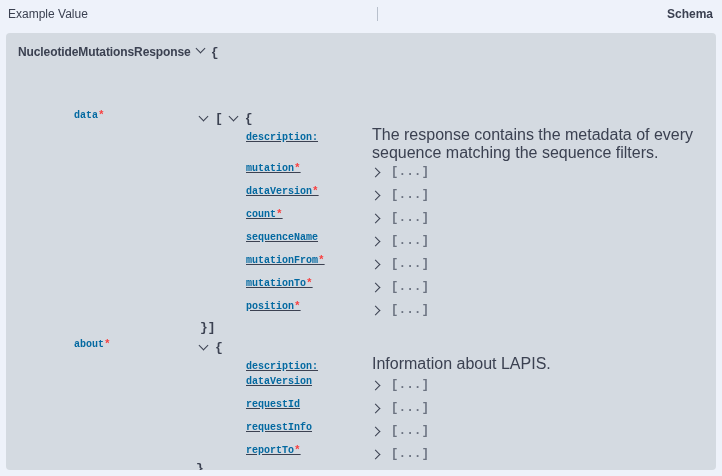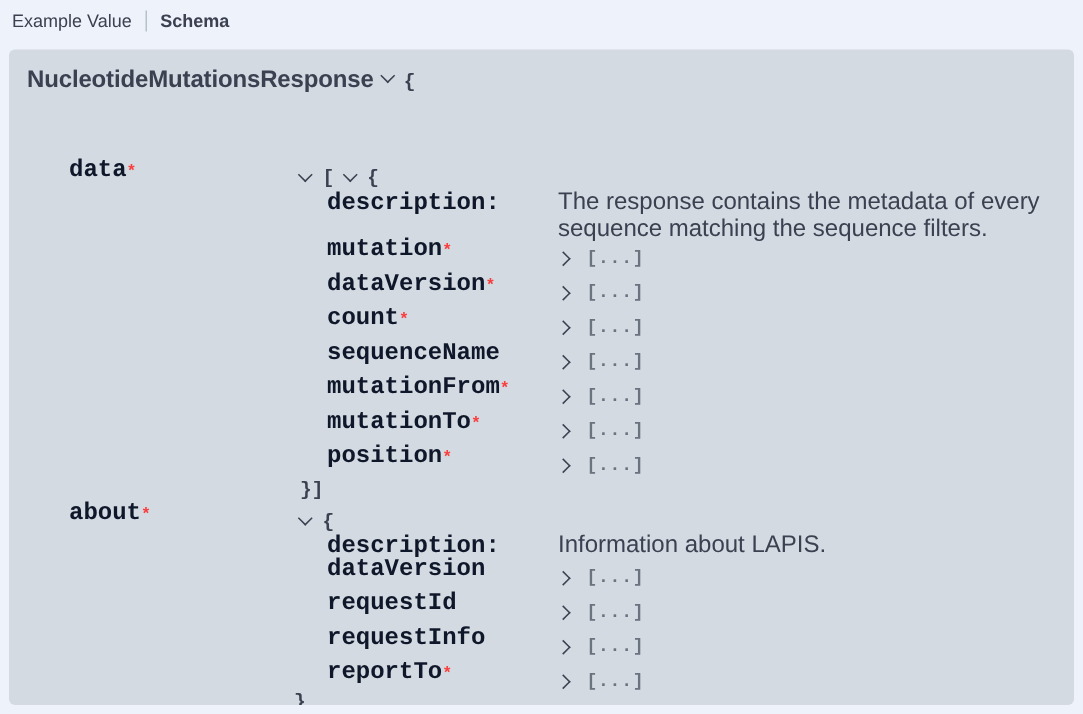--- a/index.html
+++ b/index.html
@@ -15,20 +15,21 @@
     overflow: hidden;
   }
 
   
   .tabstrip {
     display: flex;
     align-items: center;
     height: 28px;
     padding: 0 0 0 8px;
     box-sizing: border-box;
+    justify-content: space-between;
   }
   .tab {
     font-size: 12px;
     line-height: 14px;
     color: #3b4151;
     font-weight: 400;
     padding: 0 9px 0 0;
     white-space: nowrap;
     cursor: pointer;
   }
@@ -54,21 +55,21 @@
     overflow: hidden;
   }
 
   .model-title-row {
     display: flex;
     align-items: baseline;
     padding-left: 12px;
     height: 24px;
   }
   .model-title {
-    font-size: 16px;
+    font-size: 12px;
     font-weight: 700;
     letter-spacing: -0.1px;
     color: #3b4151;
   }
   .brace {
     font-family: "Liberation Mono", monospace;
     font-size: 13px;
     color: #3b4151;
     font-weight: 700;
   }
@@ -91,24 +92,25 @@
     border-bottom: 1.9px solid #3b4151;
     left: 1px;
     top: 1px;
   }
   .chev.down::before { transform: rotate(45deg); top: 0px; left: 1px; }
   .chev.right::before { transform: rotate(-45deg); top: 2px; left: 0px; }
   .chev-gap-r { margin: 0 4px 0 5px; }
 
   .prop-name {
     font-family: "Liberation Mono", monospace;
-    font-size: 16px;
-    font-weight: 700;
-    color: #0f172a;
+    font-size: 10px;
+    font-weight: 700;
+    color: #0369a1;
     white-space: nowrap;
+    margin-left: 28px;
   }
   .req-star {
     color: #f93e3e;
     font-size: 11px;
     font-family: "Liberation Mono", monospace;
     font-weight: 700;
   }
   .ellipsis {
     font-family: "Liberation Mono", monospace;
     font-size: 12px;
@@ -119,21 +121,21 @@
   .val-toggle {
     display: flex;
     align-items: center;
     cursor: pointer;
     width: max-content;
   }
 
   
   .abs { position: absolute; }
   .name-x { left: 40px; }
-  .sub-x  { left: 212px; }
+  .sub-x  { left: 212px; text-decoration: underline; }
   .val-x  { left: 366px; }
   .brace-x { left: 193px; }
 </style>
 </head>
 <body>
 
 <div class="tabstrip">
   <div class="tab">Example Value</div>
   <div class="tab-divider"></div>
   <div class="tab active">Schema</div>

